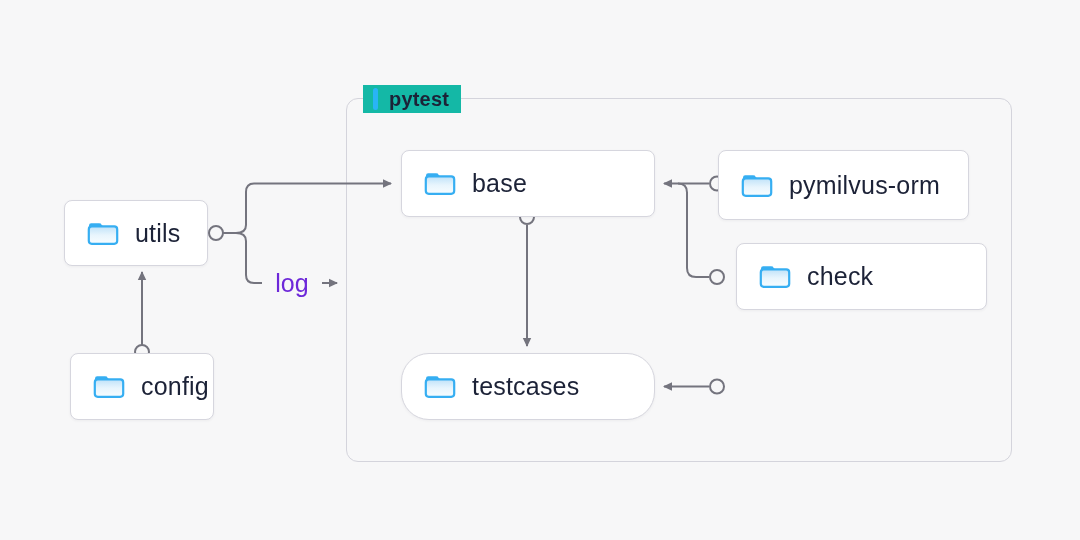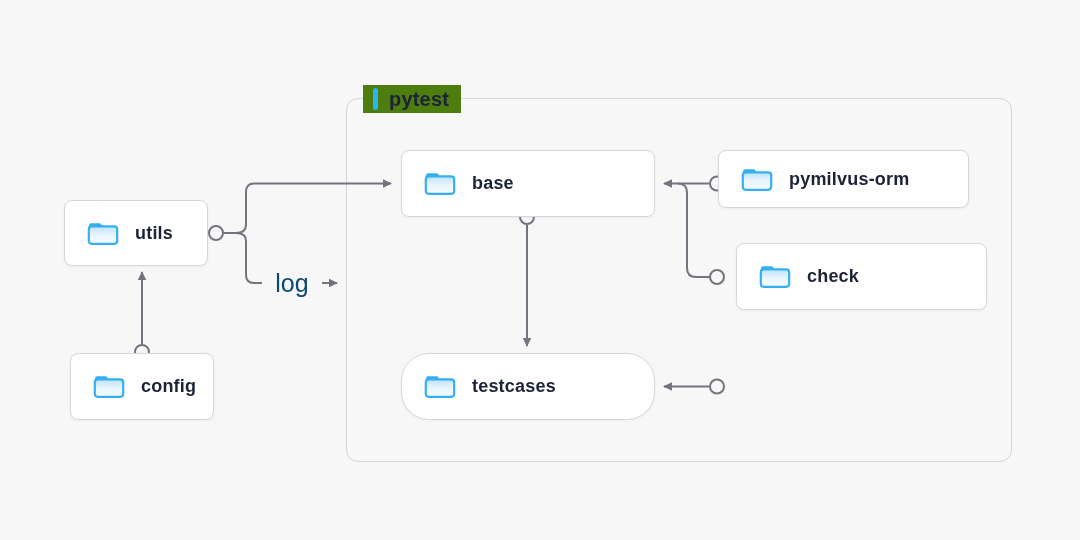--- a/index.html
+++ b/index.html
@@ -29,21 +29,21 @@
     border-radius: 12px;
     box-sizing: border-box;
   }
   .group-label {
     position: absolute;
     left: 16px; top: -14px;
     height: 28px;
     display: flex;
     align-items: center;
     gap: 11px;
-    background: #4d7c0f;
+    background: #14b8a6;
     padding: 0 12px 0 10px;
   }
   .accent-bar {
     width: 5px;
     height: 22px;
     border-radius: 3px;
     background: #29b4f6;
   }
   .group-label-text {
     font-size: 20px;
@@ -57,46 +57,46 @@
     border: 1.5px solid #d6d6de;
     border-radius: 8px;
     box-sizing: border-box;
     display: flex;
     align-items: center;
     gap: 15px;
     padding-left: 21px;
     box-shadow: 0 1px 3px rgba(30, 35, 60, 0.05);
   }
   .node-label {
-    font-size: 18px;
-    font-weight: 700;
+    font-size: 25px;
+    font-weight: 400;
     color: #1c2237;
     letter-spacing: 0.2px;
     white-space: nowrap;
   }
   .folder {
     flex: 0 0 auto;
     display: block;
   }
   .n-utils     { left: 64px;  top: 200px; width: 144px; height: 66px; }
   .n-config    { left: 70px;  top: 353px; width: 144px; height: 67px; }
   .n-base      { left: 401px; top: 150px; width: 254px; height: 67px; }
-  .n-pymilvus  { left: 718px; top: 150px; width: 251px; height: 58px; }
+  .n-pymilvus  { left: 718px; top: 150px; width: 251px; height: 70px; }
   .n-check     { left: 736px; top: 243px; width: 251px; height: 67px; }
   .n-testcases { left: 401px; top: 353px; width: 254px; height: 67px; border-radius: 28px; }
   .n-common    { left: 718px; top: 353px; width: 251px; height: 67px; }
   .edge-label {
     position: absolute;
     left: 266px; top: 267px;
     width: 52px; height: 32px;
     line-height: 32px;
     text-align: center;
     font-size: 25px;
     font-weight: 500;
-    color: #0c4a6e;
+    color: #6d28d9;
   }
 </style>
 </head>
 <body>
 
 <div class="canvas">
 
   <svg width="0" height="0" style="position:absolute" aria-hidden="true">
     <defs>
       <linearGradient id="folderFill" x1="0" y1="0" x2="0" y2="1">

